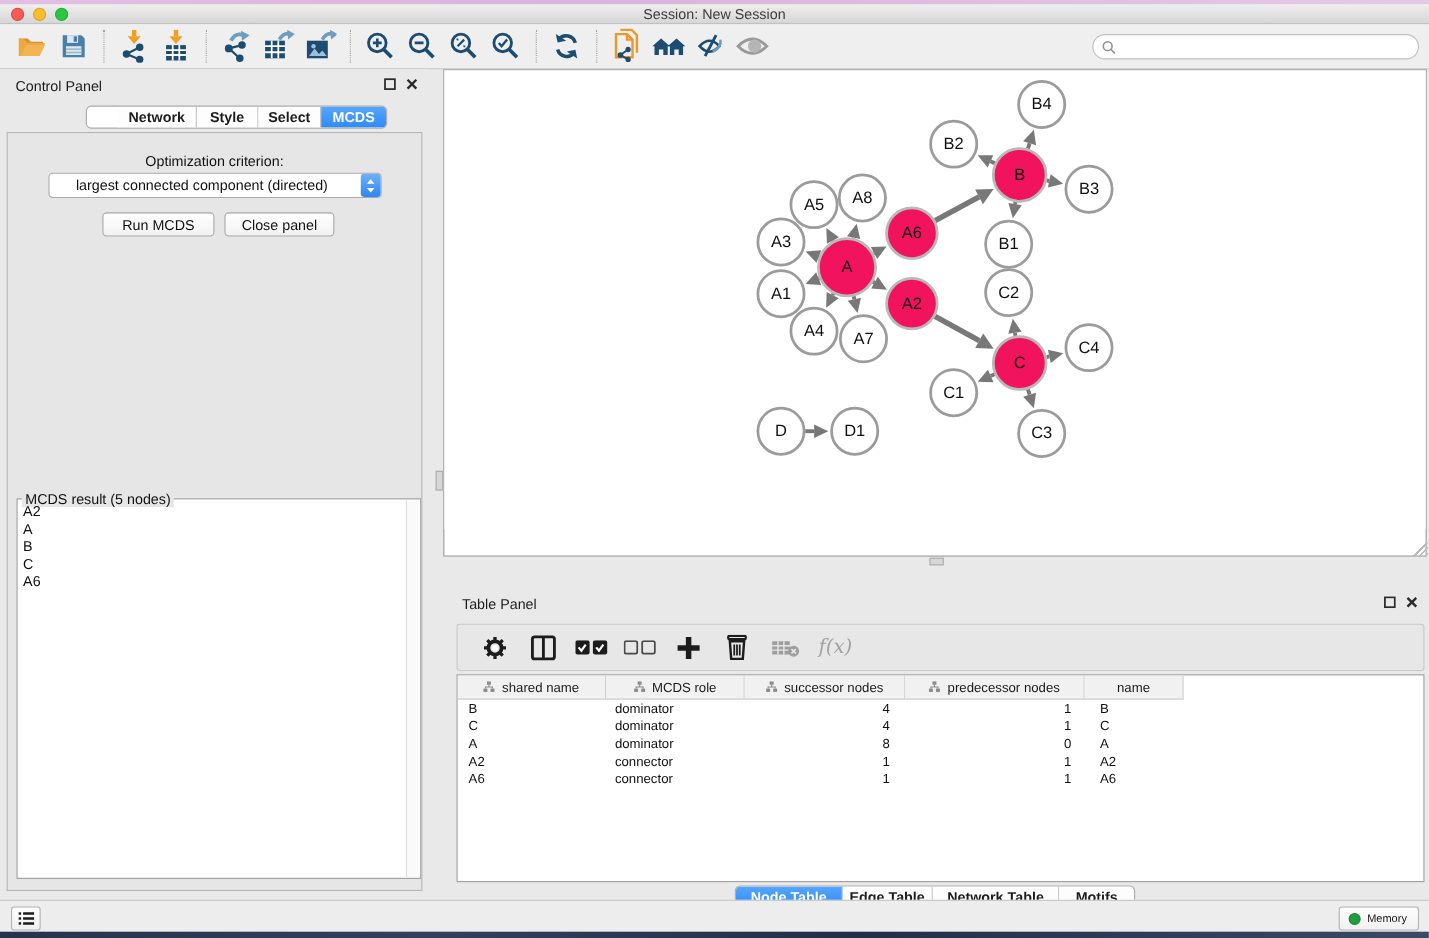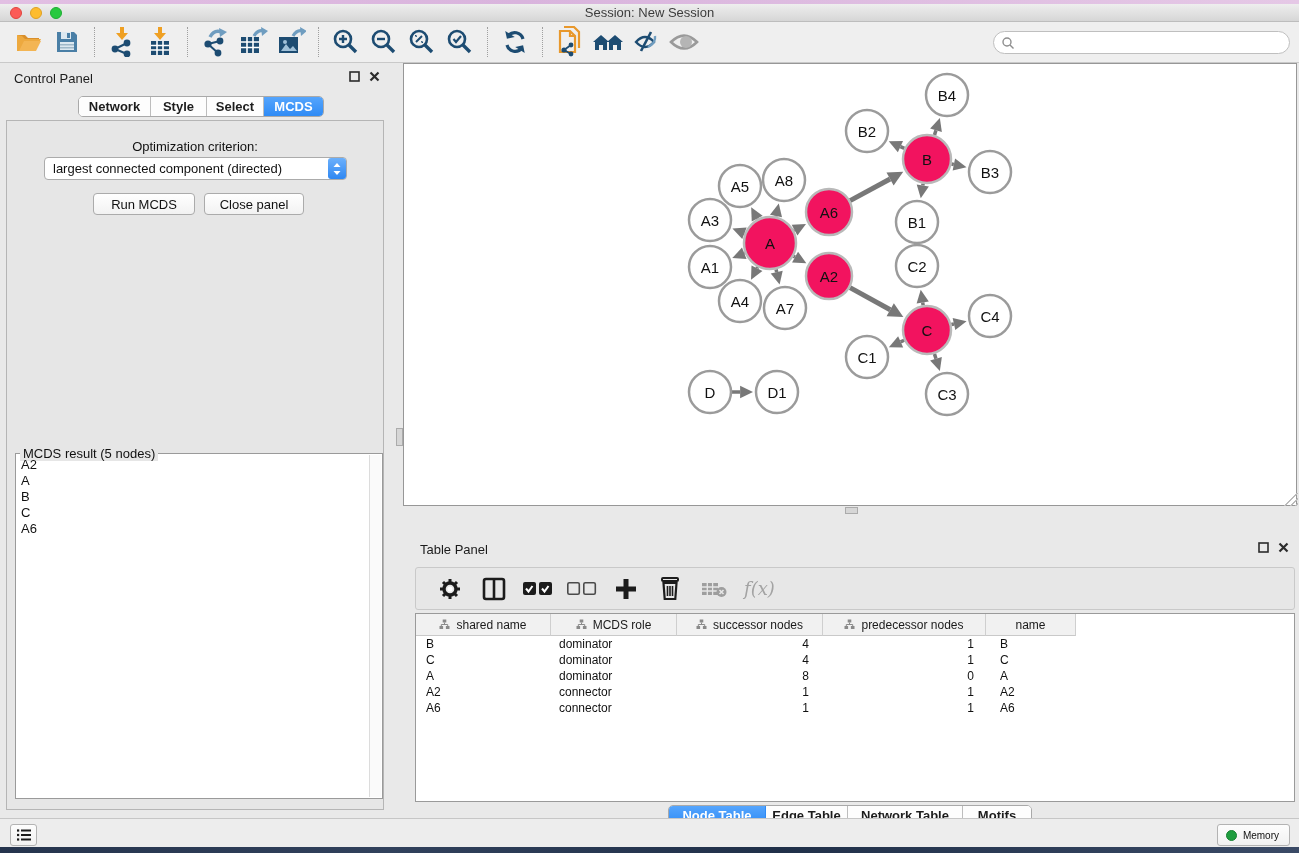--- a/index.html
+++ b/index.html
@@ -39,27 +39,27 @@
   
   .control-panel { position:absolute; left:0; top:63px; width:390px; height:755px; background:#e9e9e9; }
   .cp-header { position:absolute; left:0; top:0; width:390px; height:30px; }
   .cp-title { position:absolute; left:14px; top:8px; font-size:13px; color:#1c1c1c; }
   .panel-icons { position:absolute; right:10px; top:8px; display:flex; gap:9px; align-items:center; }
   .seg-bar { position:absolute; display:flex; border:1px solid #a9a9a9; border-radius:5px; overflow:hidden; background:#fff; height:21px; }
   .seg-tab { display:flex; align-items:center; justify-content:center; font-size:13px; font-weight:bold;
     color:#1c1c1c; background:#fdfdfd; border-right:1px solid #bdbdbd; cursor:default; }
   .seg-tab:last-child { border-right:none; }
   .seg-tab.active { background:linear-gradient(#55a5fd,#2f8bf5); color:#fff; border-right-color:#2f8bf5; }
-  #ctl-tabs { left:78px; top:33px; }
+  #ctl-tabs { left:78px; top:33px;padding-left:28px; }
   .cp-content { position:absolute; left:6px; top:57px; width:378px; height:690px;
     background:#e6e6e6; border:1px solid #b5b5b5; }
   .opt-label { position:absolute; left:0; top:18px; width:100%; text-align:center; font-size:13px; color:#111; }
   .dropdown { position:absolute; left:37px; top:36px; width:303px; height:23px; background:#fff;
     border:1px solid #ababab; border-radius:4px; display:flex; align-items:center; }
-  .dropdown .dd-text { flex:1; font-size:13px; color:#111; padding-left:8px; white-space:nowrap; overflow:hidden; }
+  .dropdown .dd-text { flex:1; font-size:13px; color:#111; padding-left:24px; white-space:nowrap; overflow:hidden; }
   .dd-stepper { width:18px; height:21px; margin-right:0px; border-radius:3px;
     background:linear-gradient(#6cb0fb,#2e87f2); display:flex; align-items:center; justify-content:center; }
   .btn { position:absolute; height:22px; background:linear-gradient(#ffffff,#f2f2f2);
     border:1px solid #ababab; border-radius:4px; font-size:13px; color:#111;
     display:flex; align-items:center; justify-content:center; font-family:"Liberation Sans",sans-serif; }
   #run-btn { left:86px; top:72px; width:102px; }
   #close-btn { left:197px; top:72px; width:100px; }
   .result-fs { position:absolute; left:8px; top:332px; width:368px; height:346px;
     border:1px solid #9a9a9a; background:#fff; }
   .result-legend { position:absolute; left:4px; top:-8px; background:#e6e6e6; padding:0 3px; font-size:13px; color:#111; }

